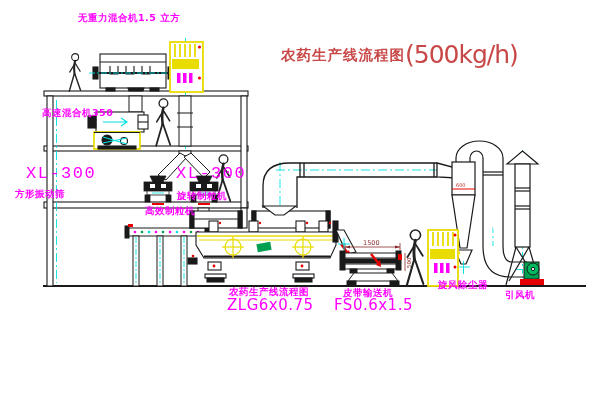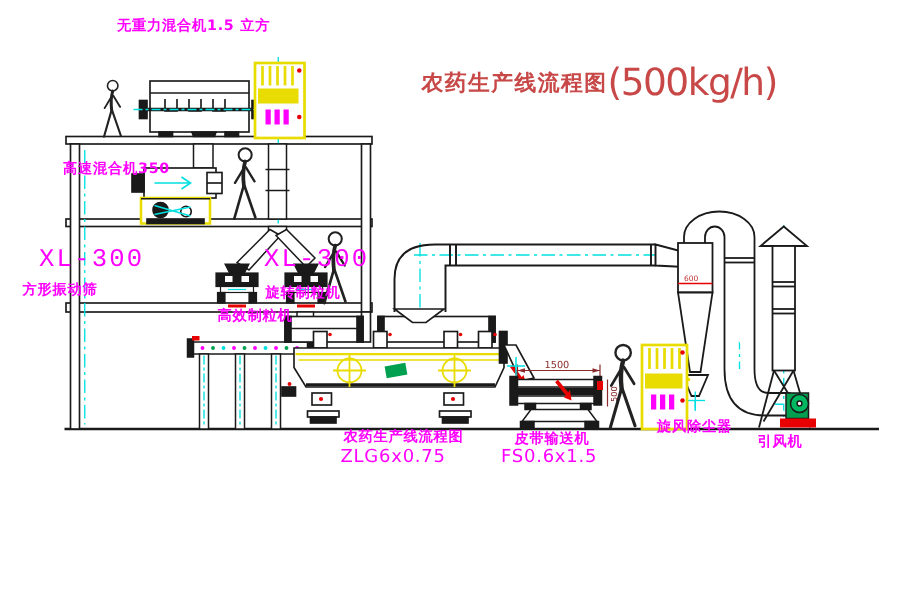--- a/index.html
+++ b/index.html
@@ -2,21 +2,21 @@
 <html><head>
 <meta charset="utf-8">
 <style>
   html,body{margin:0;padding:0;background:#fff;}
   .canvas{position:relative;width:600px;height:403px;background:#fff;overflow:hidden;
           font-family:"DejaVu Sans",sans-serif;}
   .canvas svg{position:absolute;left:0;top:0;}
   .lbl{position:absolute;color:#ff00ff;font:bold 9.5px "DejaVu Sans",sans-serif;
        white-space:nowrap;letter-spacing:.5px;line-height:1;}
   .lbl.big{font-size:17px;font-weight:normal;letter-spacing:1.5px;font-family:Liberation Mono, monospace;}
-  .lbl.model{font-size:12px;font-weight:normal;letter-spacing:.5px;}
+  .lbl.model{font-size:15px;font-weight:normal;letter-spacing:.5px;}
   .title{position:absolute;left:281px;top:40px;color:#c84848;white-space:nowrap;}
   .title .cn{font:bold 14.5px "DejaVu Sans",sans-serif;letter-spacing:1px;vertical-align:baseline;}
   .title .cap{font:normal 25px "DejaVu Sans",sans-serif;letter-spacing:-1px;vertical-align:-3px;margin-top:24px;}
 </style>
 </head>
 <body>
 
 <div class="canvas">
 
 <svg width="600" height="403" viewBox="0 0 600 403">

